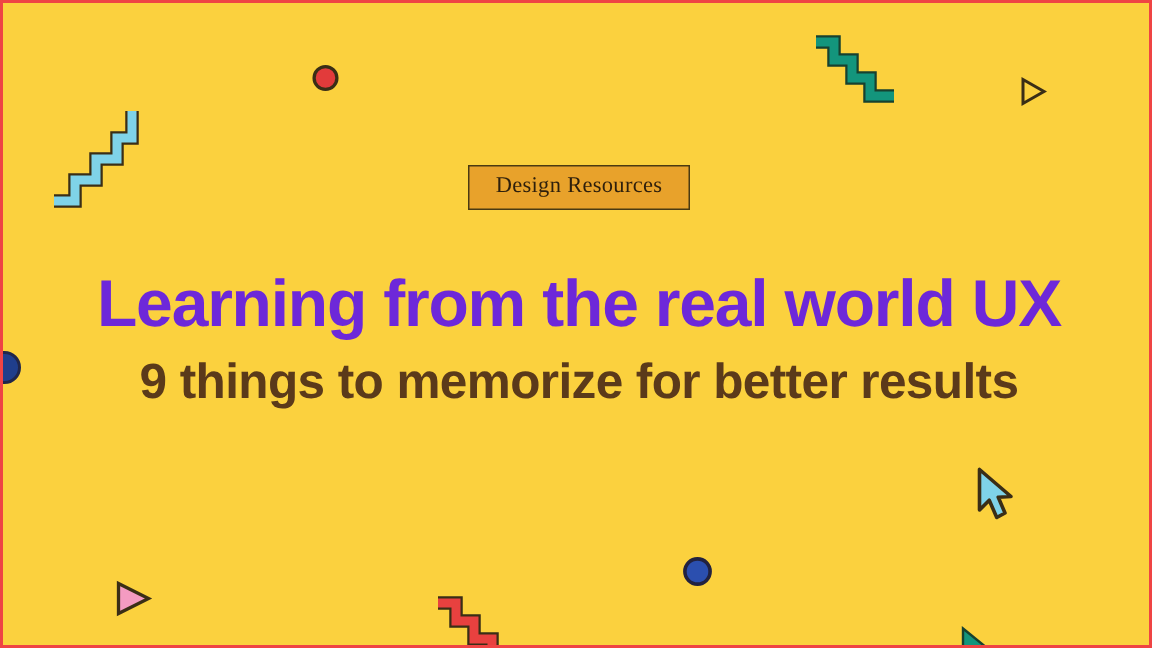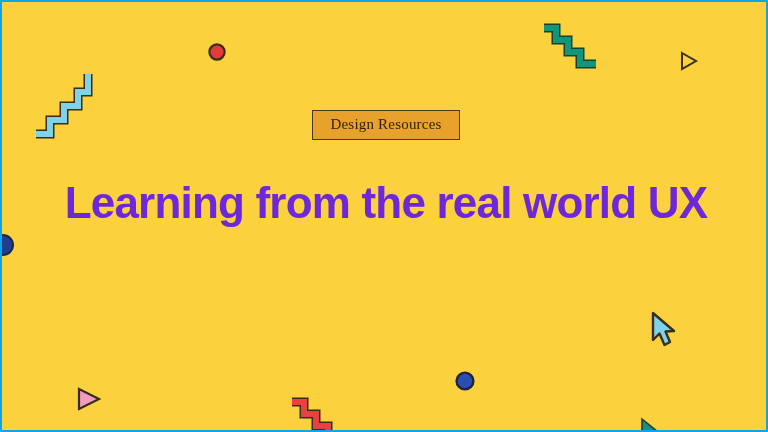--- a/index.html
+++ b/index.html
@@ -7,21 +7,21 @@
     padding: 0;
     background: #2b2b2b;
   }
   #slide {
     position: relative;
     width: 768px;
     height: 432px;
     background: #FBD13E;
     overflow: hidden;
     box-sizing: border-box;
-    border: 2px solid #0ea5e9;
+    border: 2px solid #ef4444;
     font-family: "Liberation Sans", sans-serif;
   }
 
   
   .deco {
     position: absolute;
     pointer-events: none;
   }
   .deco svg { display: block; overflow: visible; }
 
@@ -146,15 +146,16 @@
       <polygon points="3,2 19,15 3,15" fill="#13957C" stroke="#17412f" stroke-width="1.6" stroke-linejoin="miter"></polygon>
     </svg>
   </div>
 
   <div id="content">
 
     <div id="badge">Design Resources</div>
 
     <h1 id="title">Learning from the real world UX</h1>
 
+    <h2 id="subtitle">9 things to memorize for better results</h2>
 
   </div>
 </div>
 
 </body></html>

